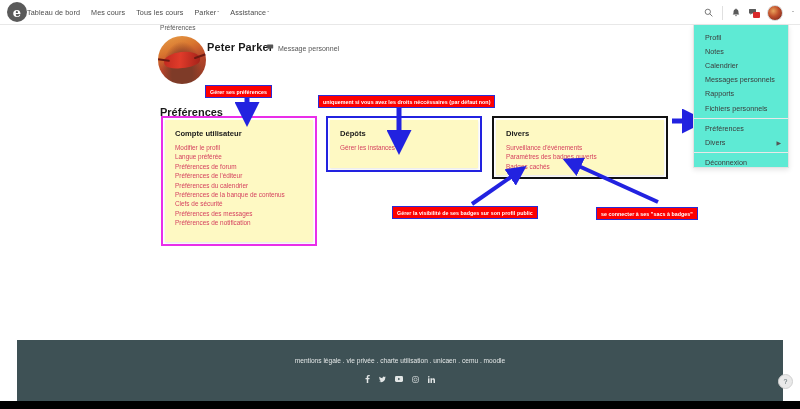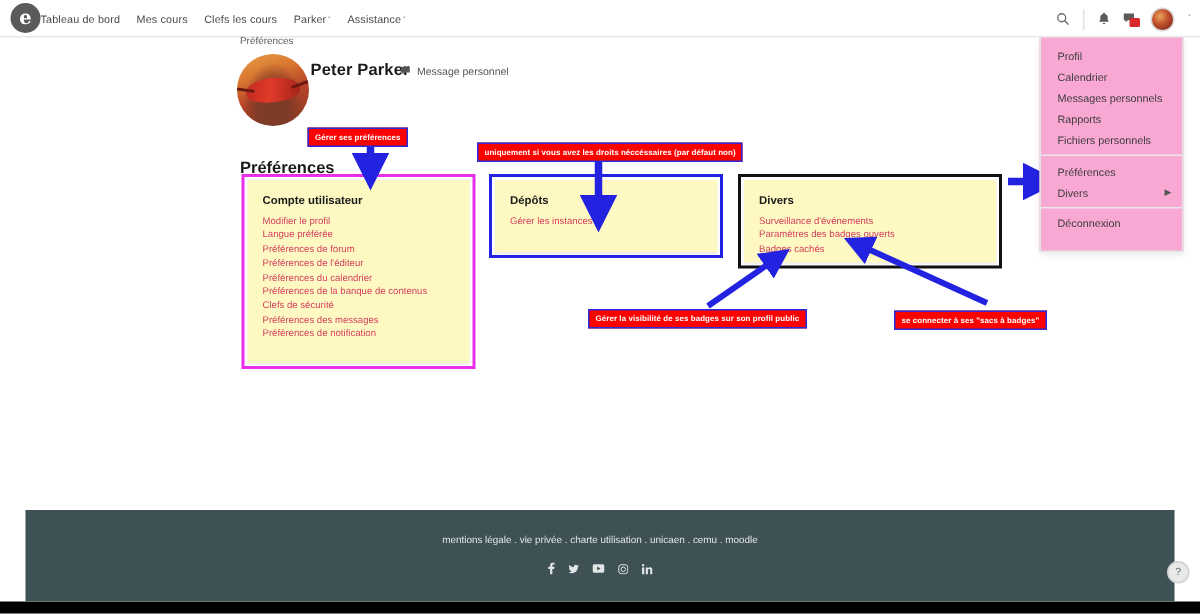--- a/index.html
+++ b/index.html
@@ -56,21 +56,21 @@
     width: 16px; height: 16px; border-radius: 50%;
     background: radial-gradient(circle at 38% 35%, #e8a45c 0%, #c2512c 42%, #8c2f20 80%);
     border: 1px solid #d8d8d8;
   }
   .avatar-caret { font-size: 6px; color: #7a7a7a; }
 
   
   .dropdown {
     position: absolute; left: 693px; top: 25px;
     width: 96px; height: 143px;
-    background: #f9a8d4;
+    background: #5eead4;
     border: 1px solid #e3e3e3;
     border-top: none;
     box-shadow: 0 2px 5px rgba(0,0,0,.10);
     padding: 5px 0;
     z-index: 40;
   }
   .dd-item {
     font-size: 7.2px; color: #3b3b3b;
     padding: 2.6px 0 2.6px 11px;
     white-space: nowrap; position: relative;
@@ -202,21 +202,21 @@
   <div class="navbar">
     <div class="logo">e</div>
     <div class="nav-links">
       <div class="nav-link">
         <span>Tableau de bord</span>
       </div>
       <div class="nav-link">
         <span>Mes cours</span>
       </div>
       <div class="nav-link">
-        <span>Clefs les cours</span>
+        <span>Tous les cours</span>
       </div>
       <div class="nav-link">
         <span>Parker</span><span class="caret">ˇ</span>
       </div>
       <div class="nav-link">
         <span>Assistance</span><span class="caret">ˇ</span>
       </div>
     </div>
 
     <div class="nav-right">
@@ -239,20 +239,21 @@
         </svg>
         <span class="badge-dot"></span>
       </div>
       <div class="avatar-nav"></div>
       <span class="avatar-caret">ˇ</span>
     </div>
   </div>
 
   <div class="dropdown">
     <div class="dd-item">Profil</div>
+    <div class="dd-item">Notes</div>
     <div class="dd-item">Calendrier</div>
     <div class="dd-item">Messages personnels</div>
     <div class="dd-item">Rapports</div>
     <div class="dd-item">Fichiers personnels</div>
     <div class="dd-sep"></div>
     <div class="dd-item">Préférences</div>
     <div class="dd-item">
       <span>Divers</span>
       <span class="dd-arrow-right">▶</span>
     </div>

